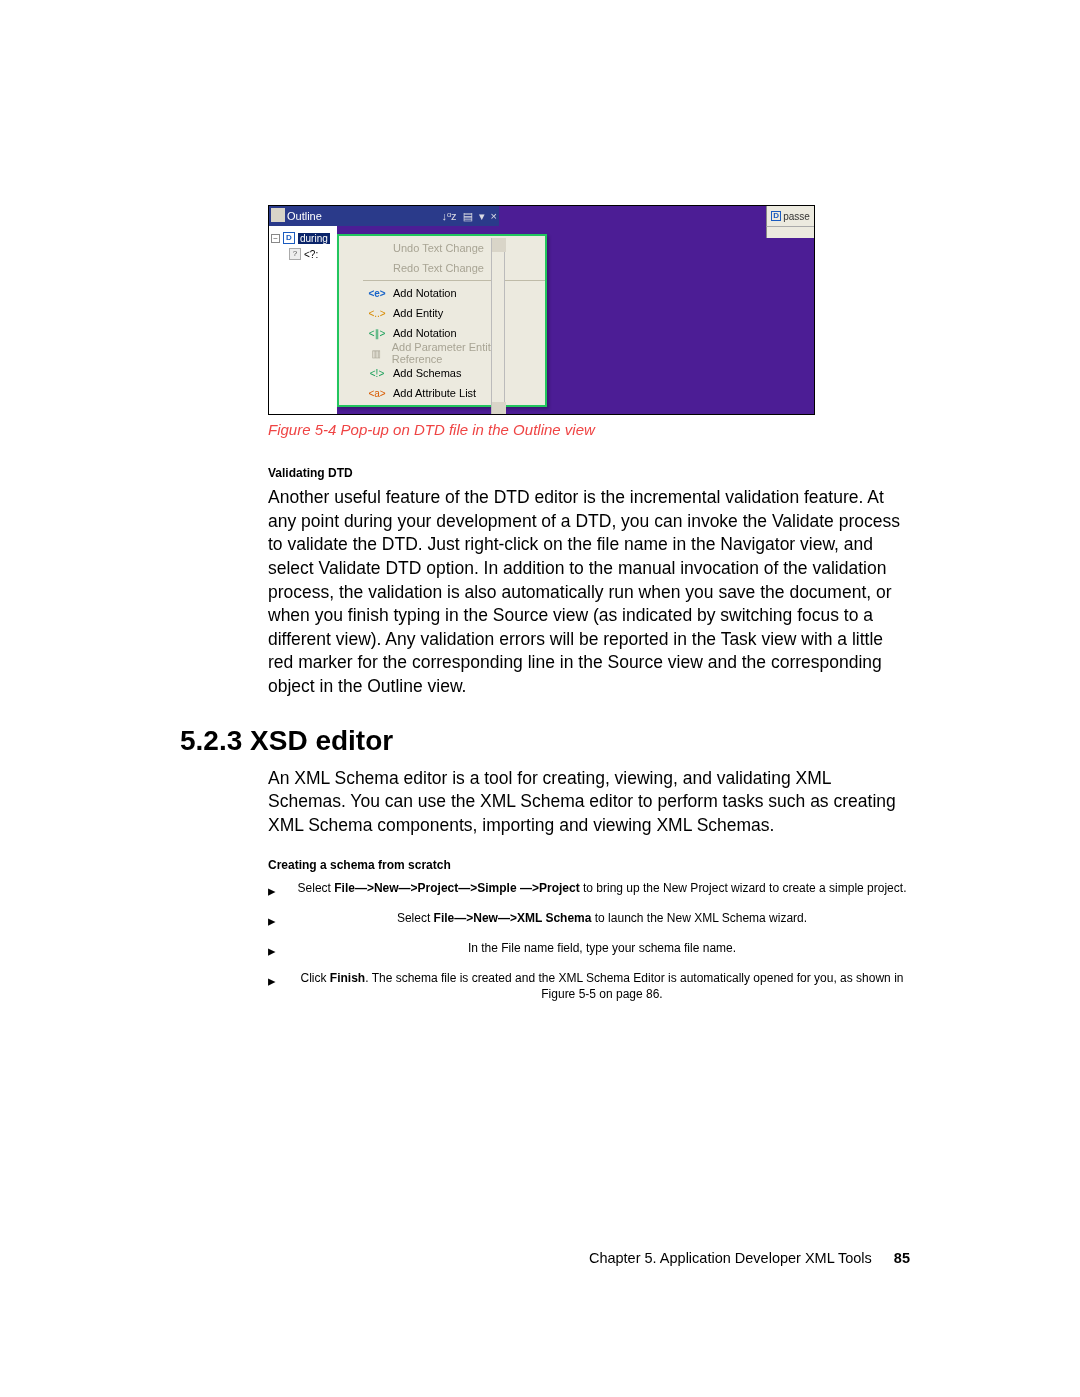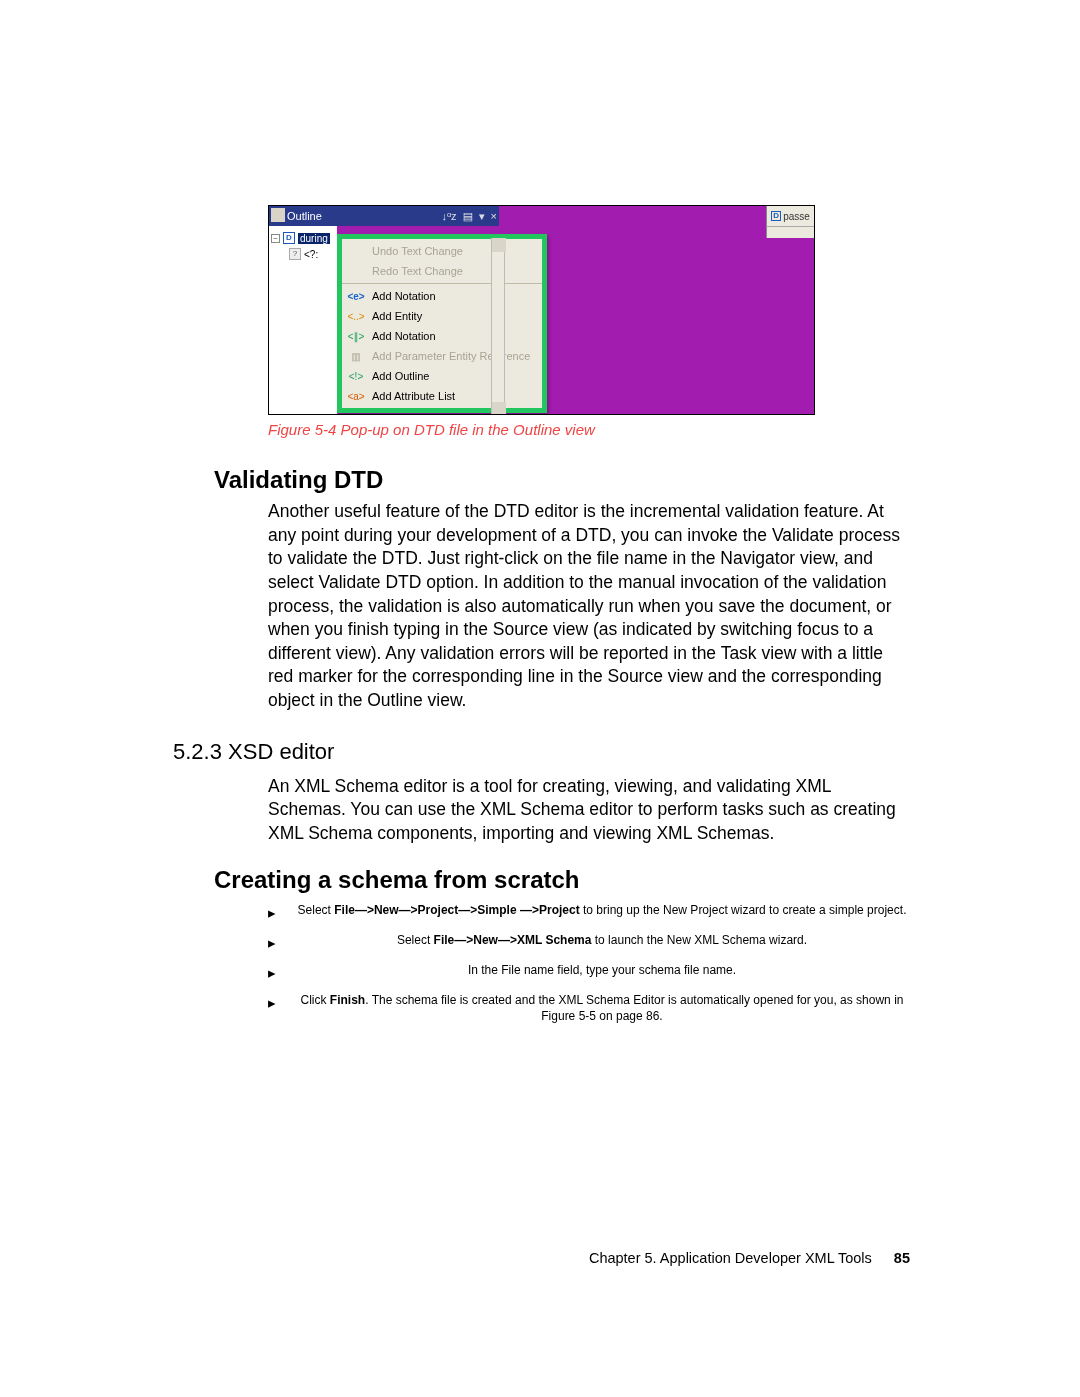--- a/index.html
+++ b/index.html
@@ -18,21 +18,21 @@
     left: 170px;
     top: 205px;
     width: 740px;
   }
 
   
   .fig-frame {
     width: 547px;
     margin: 0 auto 6px 98px;
     border: 1px solid #000;
-    background: #a21caf;
+    background: #4c1d95;
     position: relative;
     height: 210px;
     overflow: hidden;
     font-family: Tahoma, Arial, sans-serif;
   }
   
   .outline-bar {
     position: absolute;
     left: 0; top: 0;
     width: 230px; height: 20px;
@@ -91,24 +91,25 @@
   .tree-row .dicon { width: 12px; height: 12px; background:#fff; border:1px solid #1a5bbf; color:#1a5bbf; font-size:8px; text-align:center; line-height:10px; font-weight:bold;}
   .tree-row .sel { background:#0a246a; color:#fff; padding:0 2px; }
   .tree-row2 { margin-left: 18px; }
   .tree-row2 .qicon { width:12px; height:12px; background:#eee; border:1px solid #aaa; font-size:8px; text-align:center; line-height:10px; color:#555;}
   
   .popup {
     position: absolute;
     left: 68px; top: 28px;
     width: 210px;
     background: #eceadf;
-    border: 5px solid #22c55e;
+    border: 2px solid #22c55e;
     box-shadow: 2px 2px 3px rgba(0,0,0,.25);
     font-size: 11px;
     color: #000;
+    padding-left: 24px;
   }
   .popup .grp { border-bottom: 1px solid #bfbba8; padding: 2px 0; }
   .popup .grp:last-child { border-bottom: none; }
   .popup .item {
     display: flex; align-items: center;
     height: 20px; padding: 0 8px 0 6px; gap: 8px;
   }
   .popup .item.disabled { color: #a8a494; }
   .popup .mico { width: 16px; display:inline-flex; justify-content:center; font-size:10px; }
   .mico.tag   { color:#1965c9; font-weight:bold; }
@@ -134,23 +135,23 @@
 
   .fig-caption {
     margin-left: 98px;
     font-size: 15px;
     font-style: italic;
     color: #ef4444;
     margin-bottom: 28px;
   }
 
   
-  h3.subhead { font-size: 24px; font-weight: bold; margin: 0 0 6px 44px; }
+  h3.subhead { font-size: 12px; font-weight: bold; margin: 0 0 6px 98px; }
   p.para { font-size: 17.5px; line-height: 1.35; margin: 0 0 20px 98px; }
-  h2.sec { font-size: 22px; font-weight: normal; margin: 26px 0 10px 3px; }
+  h2.sec { font-size: 28px; font-weight: bold; margin: 26px 0 10px 10px; }
   ul.steps { list-style: none; margin: 8px 0 0 98px; padding: 0; }
   ul.steps li {
     position: relative;
     font-size: 12px; line-height: 1.35;
     padding-left: 26px; margin-bottom: 14px; text-align: center;
   }
   ul.steps li::before {
     content: "▸";
     position: absolute; left: 0; top: 1px;
     font-size: 15px; color: #000;
@@ -224,21 +225,21 @@
           <div class="item">
             <span class="mico notat">&lt;∥&gt;</span>
             <span>Add Notation</span>
           </div>
           <div class="item disabled">
             <span class="mico param">▥</span>
             <span>Add Parameter Entity Reference</span>
           </div>
           <div class="item">
             <span class="mico comm">&lt;!&gt;</span>
-            <span>Add Outline</span>
+            <span>Add Schemas</span>
           </div>
           <div class="item">
             <span class="mico attr">&lt;a&gt;</span>
             <span>Add Attribute List</span>
           </div>
         </div>
       </div>
 
       <div class="vscroll"></div>
     </div>

